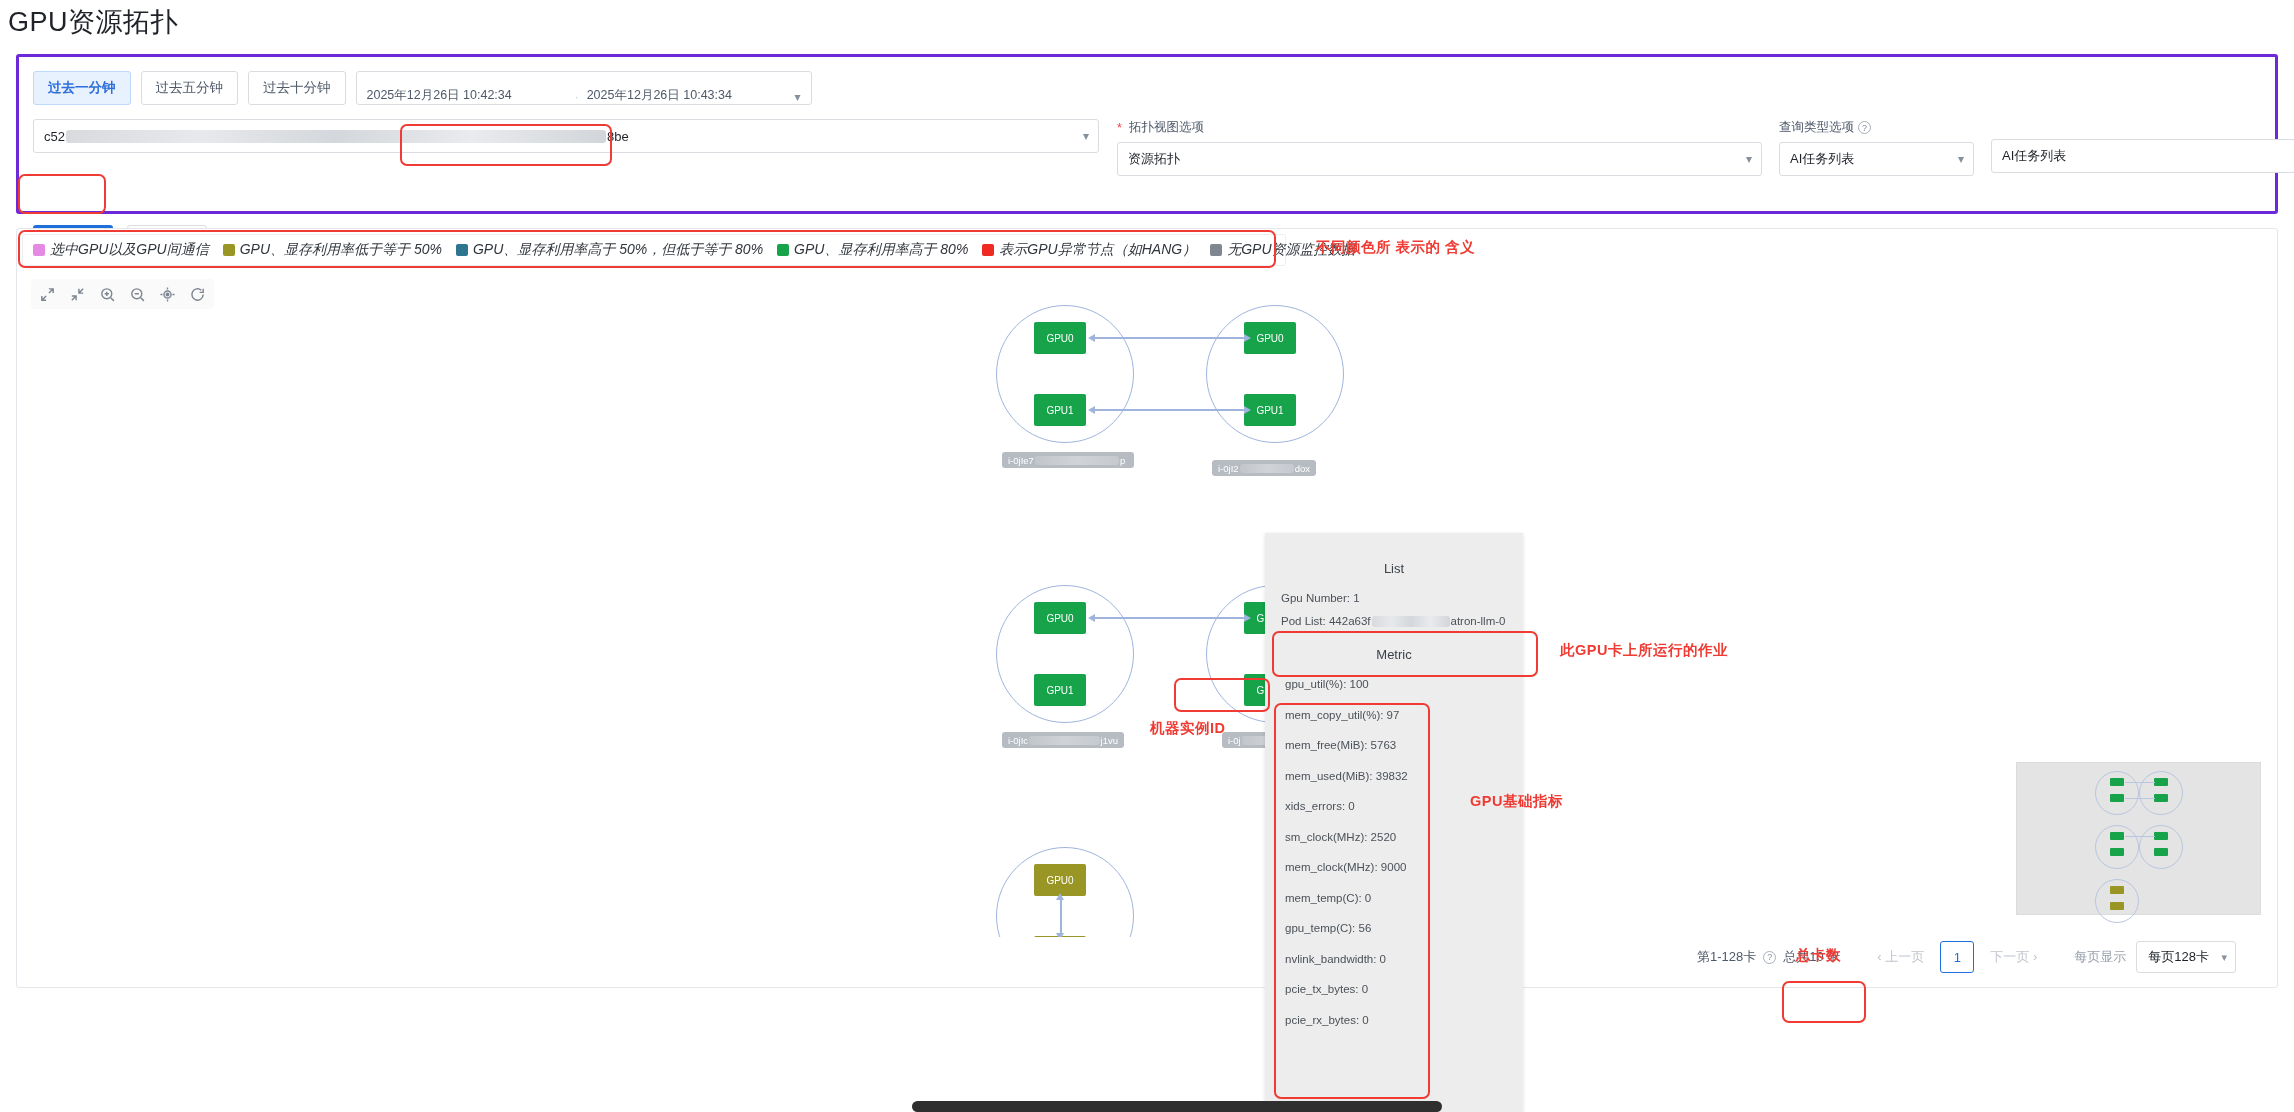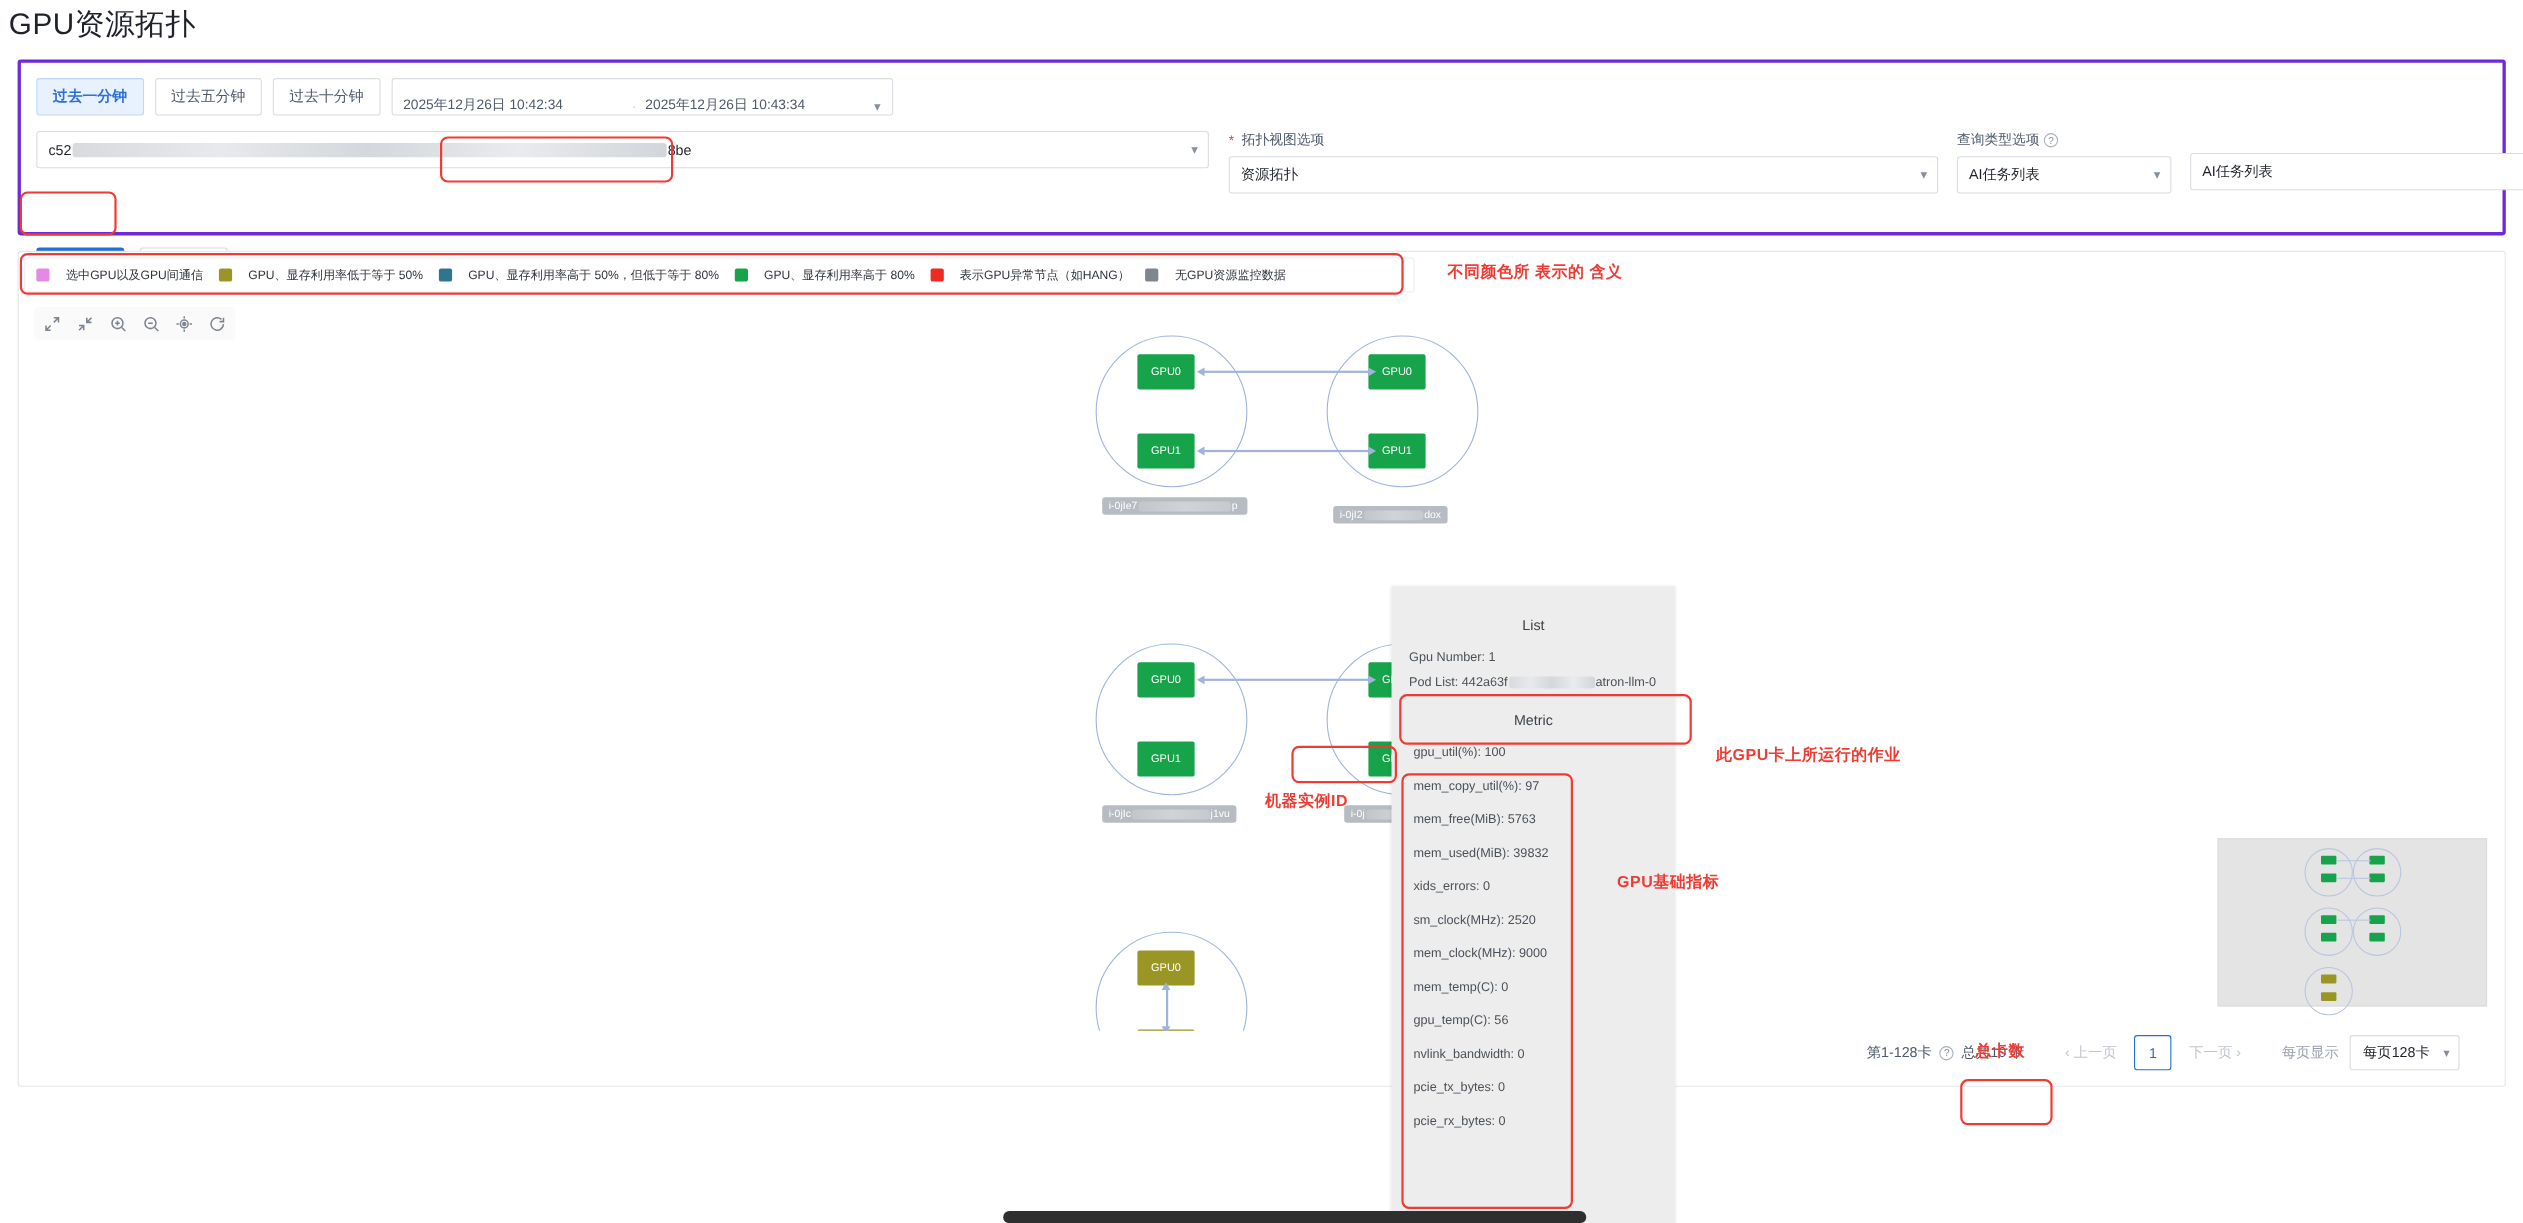--- a/index.html
+++ b/index.html
@@ -89,21 +89,21 @@
   .topo-card {
     position:absolute; left:16px; top:228px; width:2262px; height:760px;
     background:#fff; border:1px solid #e5e6eb; border-radius:3px;
   }
 
   .legend {
     position:absolute; left:5px; top:5px; width:1264px; height:32px;
     background:#fff; border:1px solid #eceef0; border-radius:3px;
     display:flex; align-items:center; padding:0 10px; gap:14px;
   }
-  .legend-item { display:flex; align-items:center; gap:15px; font-size:11px; color:#30353c; white-space:nowrap; }
+  .legend-item { display:flex; align-items:center; gap:5px; font-size:14px; color:#30353c; white-space:nowrap;font-style:italic; }
   .swatch { width:12px;height:12px;border-radius:2px; flex:none; }
 
   .toolbar {
     position:absolute; left:14px; top:50px; height:30px;
     display:flex; align-items:center; gap:13px; padding:0 8px;
     background:#fafafa; border-radius:4px;
   }
   .tb-icon { width:17px;height:17px;cursor:pointer;opacity:.72; display:block;}
 
   .canvas { position:absolute; left:1px; top:38px; right:1px; bottom:50px; overflow:hidden; }
@@ -425,21 +425,21 @@
     <div class="kv">nvlink_bandwidth: 0</div>
     <div class="kv">pcie_tx_bytes: 0</div>
     <div class="kv">pcie_rx_bytes: 0</div>
   </div>
 </div>
 
 <div class="hl" style="left:18px; top:230px; width:1258px; height:38px;"></div>
 <div class="anno" style="left:1316px; top:238px;">不同颜色所 表示的 含义</div>
 
 <div class="hl" style="left:1272px; top:631px; width:266px; height:46px;"></div>
-<div class="anno" style="left:1560px; top:641px;margin-top:36px;">此GPU卡上所运行的作业</div>
+<div class="anno" style="left:1560px; top:641px;">此GPU卡上所运行的作业</div>
 
 <div class="hl" style="left:1174px; top:678px; width:96px; height:34px;"></div>
 <div class="anno" style="left:1150px; top:719px;">机器实例ID</div>
 
 <div class="hl" style="left:1274px; top:703px; width:156px; height:396px;"></div>
 <div class="anno" style="left:1470px; top:792px;">GPU基础指标</div>
 
 <div class="hl" style="left:1782px; top:981px; width:84px; height:42px;"></div>
 <div class="anno" style="left:1796px; top:946px;">总卡数</div>
 

